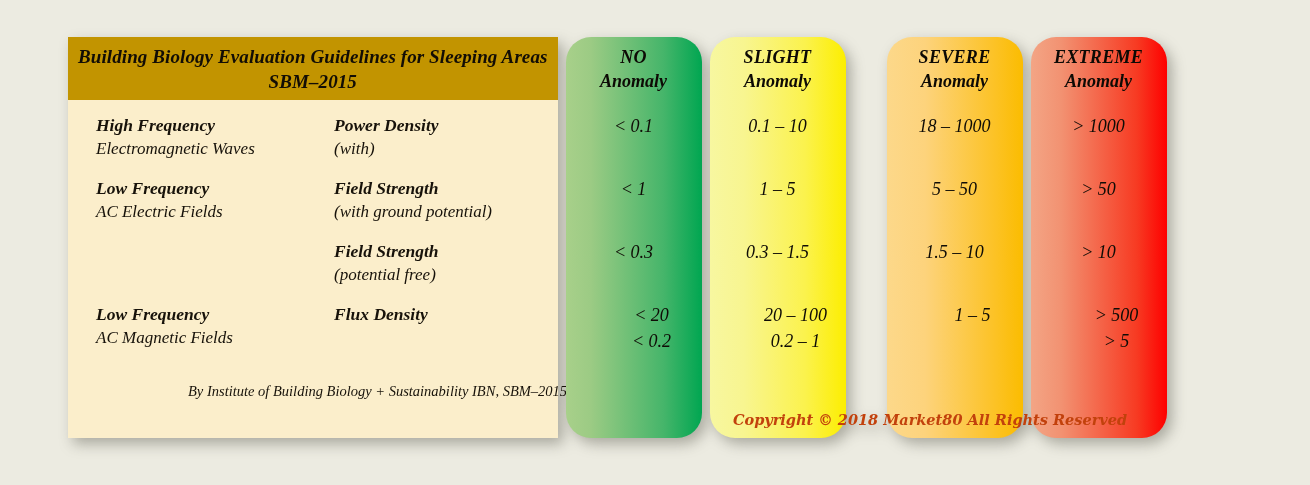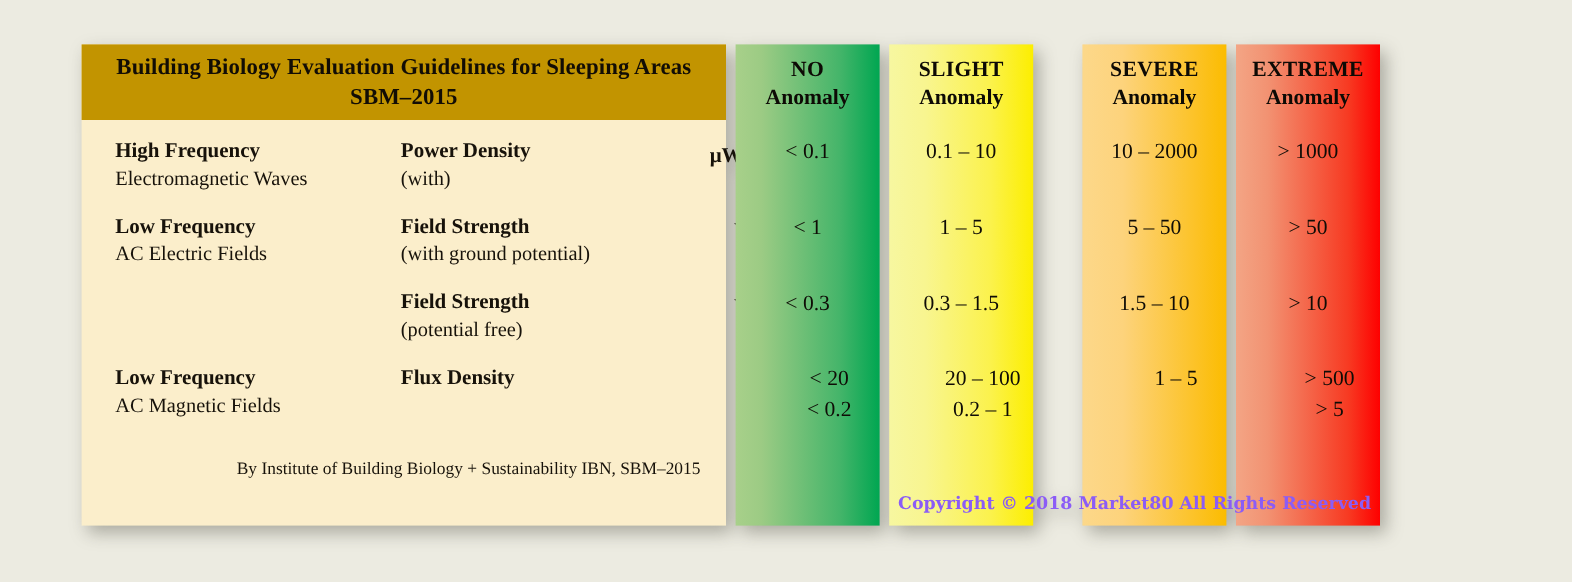--- a/index.html
+++ b/index.html
@@ -17,20 +17,21 @@
   .poster {
     position: absolute;
     left: 68px;
     top: 37px;
     width: 1090px;
     height: 401px;
     display: flex;
     flex-direction: row;
     align-items: stretch;
     filter: drop-shadow(5px 6px 7px rgba(90,90,80,0.45));
+    font-style: italic;
   }
 
   
   .table-panel {
     width: 572px;
     background: #fbeecb;
     display: flex;
     flex-direction: column;
     position: relative;
   }
@@ -116,23 +117,24 @@
 
   
   .cols {
     flex: 1;
     display: flex;
     flex-direction: row;
     position: relative;
     margin-left: 8px;
   }
   .col {
-    width: 120px;
+    width: 136px;
     margin-right: 8px;
     position: relative;
+    border-radius: 25px;
   }
   .col:last-child { margin-right: 0; }
 
   .col.green  { background: linear-gradient(to right, #a8d08a 0%, #9ccb84 18%, #45b56a 72%, #00a651 100%); }
   .col.yellow { background: linear-gradient(to right, #f7f7a0 0%, #f8f590 25%, #fbf24d 70%, #fcee00 100%); }
   .col.orange { background: linear-gradient(to right, #fcd88a 0%, #fdd37c 28%, #fcc224 80%, #fbbc00 100%); margin-left: 33px; }
   .col.red    { background: linear-gradient(to right, #f3a585 0%, #f29272 22%, #f73a22 78%, #fe0000 100%); }
 
   .chead {
     position: absolute;
@@ -186,21 +188,21 @@
 
   .copyright {
     position: absolute;
     left: 0;
     right: 0;
     bottom: 10px;
     text-align: center;
     font-family: "DejaVu Serif", "Liberation Serif", serif;
     font-weight: bold;
     font-size: 14.5px;
-    color: #8b5cf6;
+    color: #c2410c;
     white-space: nowrap;
     padding-left: 120px;
     box-sizing: border-box;
     z-index: 5;
   }
 </style>
 </head>
 <body>
 
 <div class="poster">
@@ -330,21 +332,21 @@
       </div>
     </div>
 
     <div class="col orange">
       <div class="chead">
         <div class="h1">SEVERE</div>
         <div class="h2">Anomaly</div>
       </div>
       <div class="cvals">
         <div class="vrow r1">
-          <span class="v1">10 – 2000</span>
+          <span class="v1">18 – 1000</span>
           <span class="v2"></span>
         </div>
         <div class="vrow r2">
           <span class="v1">5 – 50</span>
           <span class="v2"></span>
         </div>
         <div class="vrow r3">
           <span class="v1">1.5 – 10</span>
           <span class="v2"></span>
         </div>

